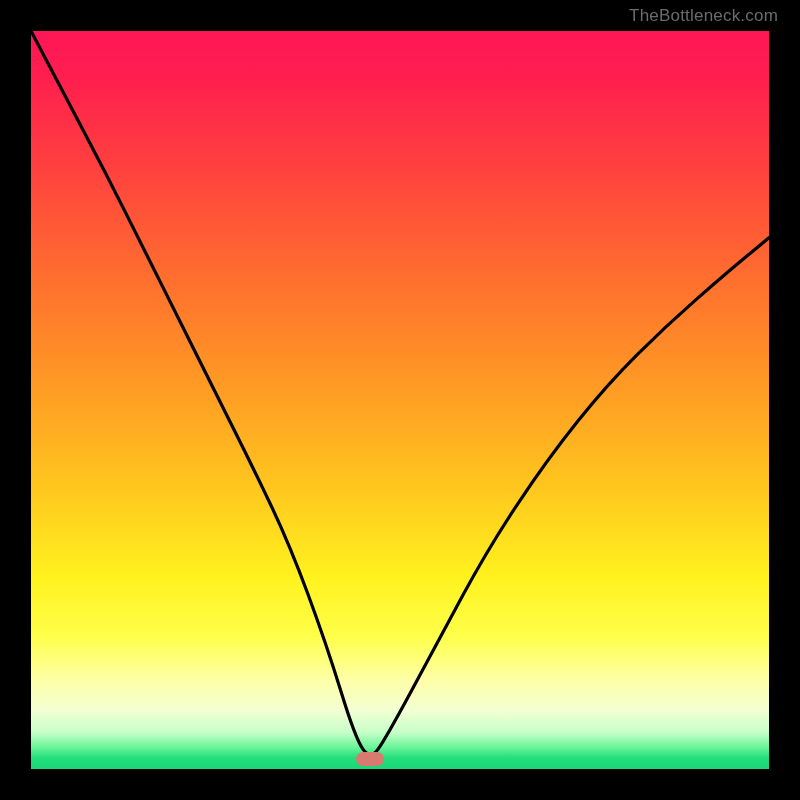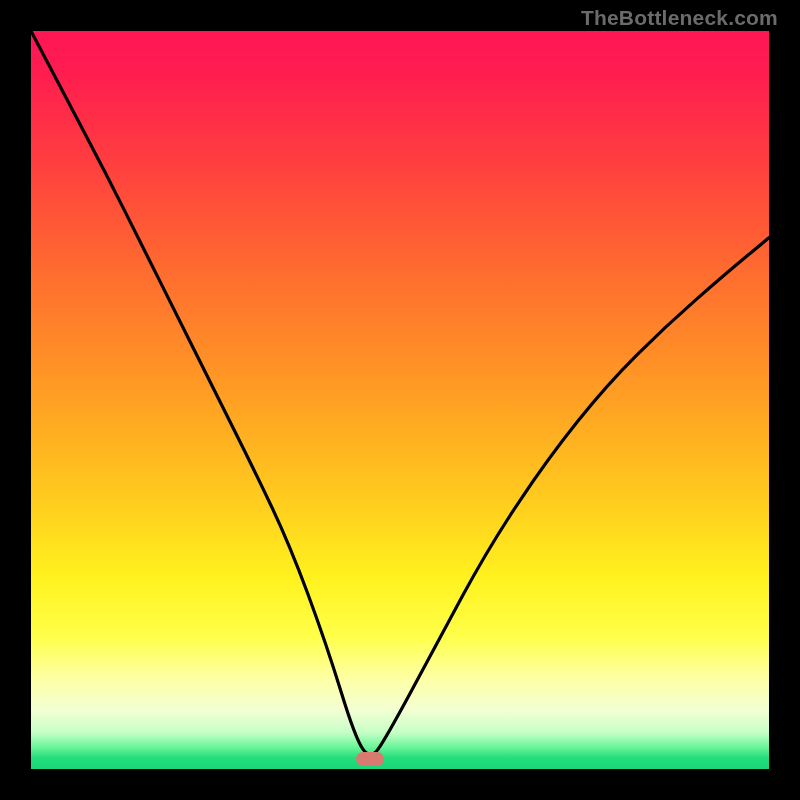--- a/index.html
+++ b/index.html
@@ -42,22 +42,22 @@
       #6cf59a 97%,
       #23de7d 98.5%,
       #1ad676 100%
     );
   }
   .attribution {
     position: absolute;
     top: 6px;
     right: 22px;
     color: #6b6b6b;
-    font-size: 21px;
-    font-weight: 700;
+    font-size: 17px;
+    font-weight: 400;
     letter-spacing: 0.2px;
     white-space: nowrap;
   }
   svg.curve {
     position: absolute;
     left: 0;
     top: 0;
     width: 738px;
     height: 738px;
     overflow: visible;

